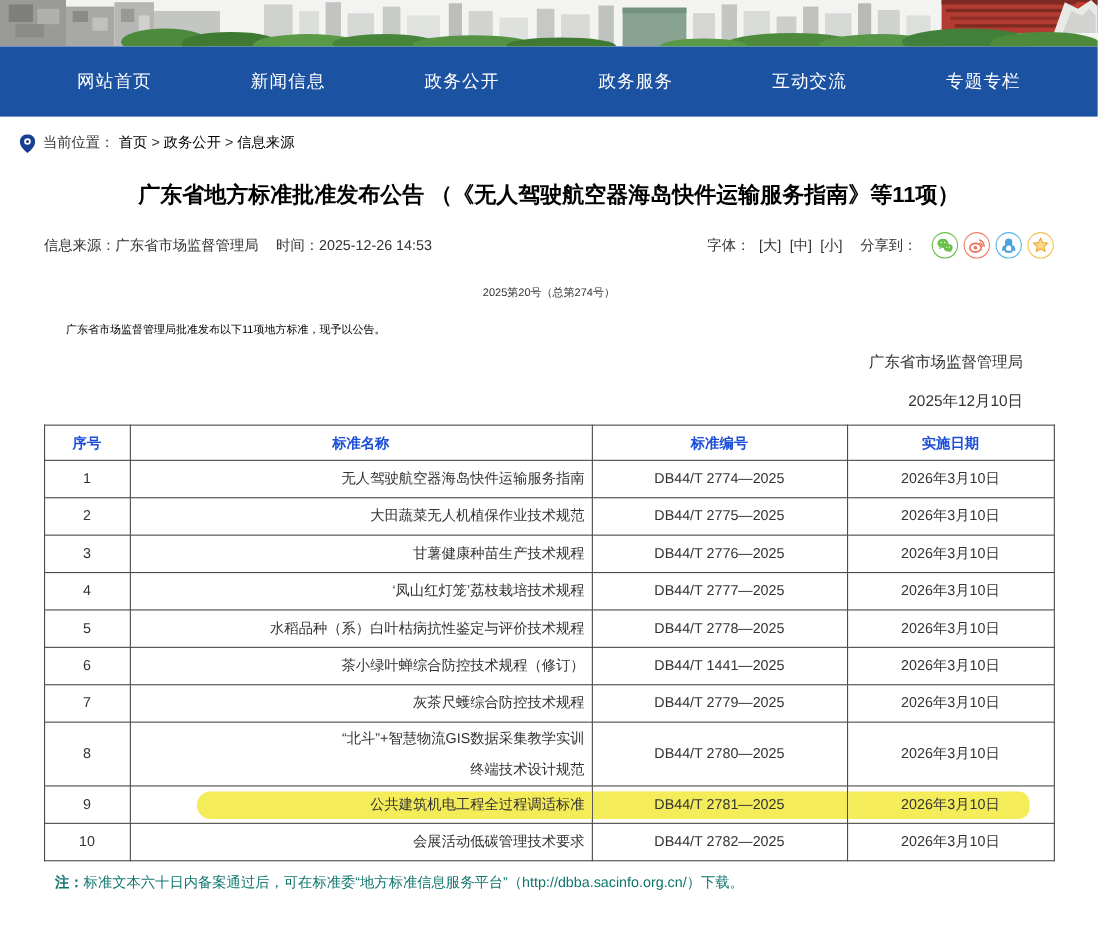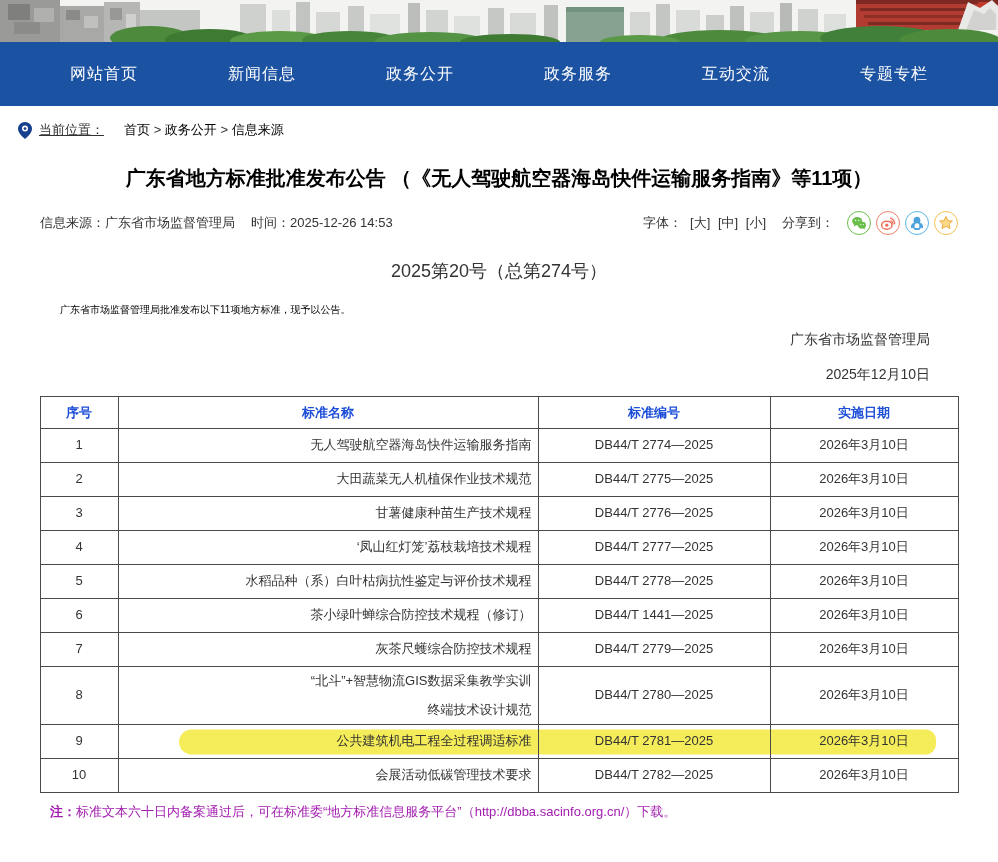--- a/index.html
+++ b/index.html
@@ -24,21 +24,21 @@
     flex: 1; text-align: center; color: #fff; font-size: 16px;
     text-decoration: none; letter-spacing: 1px; cursor: pointer;
   }
 
   
   .breadcrumb-row {
     display: flex; align-items: center;
     padding: 15px 0 0 18px; font-size: 13px; color: #333;
   }
   .pin { display:inline-flex; margin-right: 7px; }
-  .crumb-label { margin-right: 20px; text-decoration: underline; }
+  .crumb-label { margin-right: 4px; }
   .crumbs { display:inline; }
   .crumb { color: #000000; text-decoration: none; }
   .crumb + .crumb::before { content: " > "; color:#333; }
 
   
   .title {
     text-align: center; font-size: 20px; font-weight: bold; color: #000;
     margin: 24px 40px 0; line-height: 1.5;
   }
   .meta-row {
@@ -54,21 +54,21 @@
     width: 24px; height: 24px; border-radius: 50%; border: 1.5px solid;
     display: inline-flex; align-items: center; justify-content: center;
     margin-left: 5px; cursor: pointer; background:#fff;
   }
   .share-icon svg { display:block; }
   .icon-wechat { border-color:#6abf4b; }
   .icon-weibo  { border-color:#ef8068; }
   .icon-qq     { border-color:#58b7e8; }
   .icon-star   { border-color:#f3c052; }
 
-  .doc-number { text-align: center; font-size: 18px; color: #333; margin-top: 24px; }
+  .doc-number { text-align: center; font-size: 10px; color: #333; margin-top: 24px; }
   .body-text  { margin: 20px 40px 0; text-indent: 2em; font-size: 10px; color: #000000; }
   .sig { text-align: right; margin-right: 68px; font-size: 14px; color: #333; }
   .sig-name { margin-top: 14px; }
   .sig-date { margin-top: 17px; }
 
   
   table.std-table {
     border-collapse: collapse; table-layout: fixed;
     width: 918px; margin: 12px auto 0;
     font-size: 13px; color: #333;
@@ -84,21 +84,21 @@
   
   td.hl { position: relative; z-index: 0; }
   td.hl::before {
     content: ""; position: absolute; z-index: -1;
     top: 50%; transform: translateY(-50%); height: 25px;
     left: 0; right: 0; background: var(--hl, #f5ec5a);
   }
   td.hl-start::before { left: 60px; border-radius: 13px 0 0 13px; }
   td.hl-end::before   { right: 22px; border-radius: 0 10px 10px 0; }
 
-  .note { margin: 10px 40px 0 50px; font-size: 13px; color: #a21caf; }
+  .note { margin: 10px 40px 0 50px; font-size: 13px; color: #0f766e; }
   .note-label { font-weight: bold; }
 </style>
 </head>
 <body>
 
 <div class="banner">
   <svg width="998" height="42" viewBox="0 0 998 42" preserveAspectRatio="none">
     <rect x="0" y="0" width="998" height="42" fill="#f3f4f2"></rect>
 
     <rect x="240" y="4" width="26" height="38" fill="#cfd1cf"></rect>

